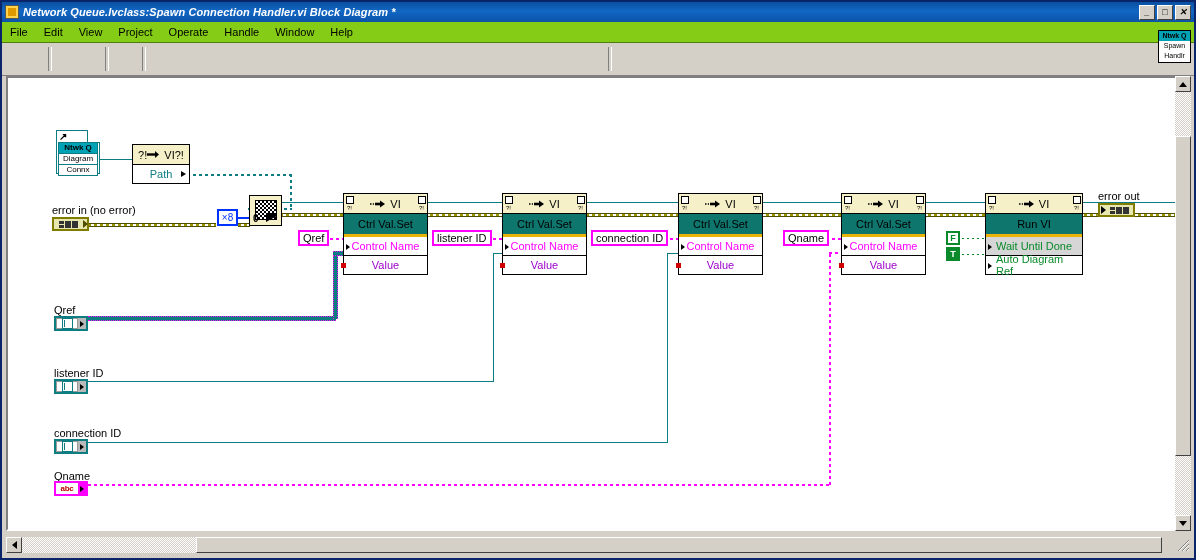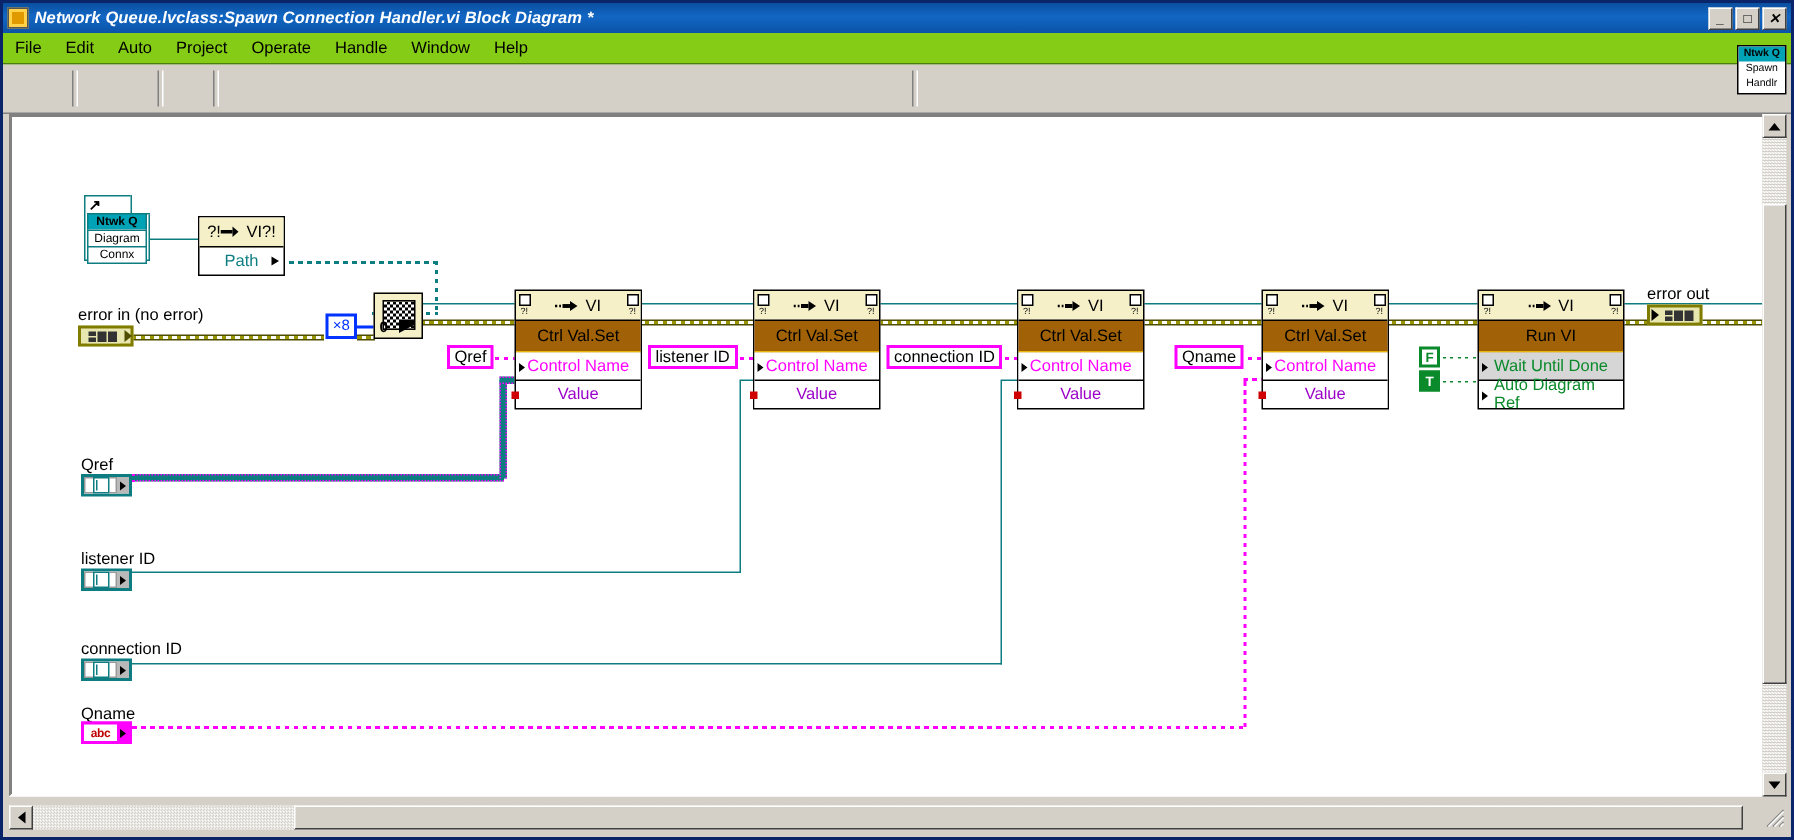--- a/index.html
+++ b/index.html
@@ -97,22 +97,22 @@
      border-left:1px solid #0d7d82;}
 
   
   .invoke{position:absolute;background:#fff;border:1px solid #000;box-sizing:border-box;
      font-size:11px;color:#000;}
   .invoke .hdr{height:19px;background:#f5f0c8;border-bottom:1px solid #000;
      display:flex;align-items:center;justify-content:center;position:relative;font-size:11px;}
   .invoke .hdr .side{position:absolute;top:2px;width:9px;height:14px;font-size:6px;
      line-height:6px;color:#000;text-align:center;}
   .invoke .hdr .side .sq{display:block;width:6px;height:6px;border:1px solid #000;margin:0 auto 1px;background:#fff;}
-  .invoke .mth{height:20px;border-bottom:1px solid #eab308;display:flex;align-items:center;
-     justify-content:center;background:#a16207;}
+  .invoke .mth{height:20px;border-bottom:3px solid #eab308;display:flex;align-items:center;
+     justify-content:center;background:#0f766e;}
   .invoke .row{height:18px;display:flex;align-items:center;justify-content:center;
      color:#ff00ff;position:relative;background:#fff;border-bottom:1px solid #000;}
   .invoke .row:last-child{border-bottom:none;}
   .invoke .row.val{color:#9b00c8;}
   .invoke .row.green{color:#0a8a2a;justify-content:flex-start;padding-left:10px;}
   .invoke .row.grey{background:#d6d6d6;}
   .invoke .row .tdot{position:absolute;left:2px;top:50%;margin-top:-2px;width:0;height:0;
      border-top:3px solid transparent;border-bottom:3px solid transparent;border-left:4px solid #000;}
   .invoke .row .rdot{position:absolute;left:-3px;top:50%;margin-top:-2px;width:5px;height:5px;background:#d00000;}
 
@@ -192,21 +192,21 @@
     <div class="winbtns">
       <div class="winbtn">_</div>
       <div class="winbtn">□</div>
       <div class="winbtn">✕</div>
     </div>
   </div>
 
   <div class="menubar">
     <div class="mi">File</div>
     <div class="mi">Edit</div>
-    <div class="mi">Auto</div>
+    <div class="mi">View</div>
     <div class="mi">Project</div>
     <div class="mi">Operate</div>
     <div class="mi">Handle</div>
     <div class="mi">Window</div>
     <div class="mi">Help</div>
   </div>
 
   <div class="toolbar">
     <div class="tsep" style="left:46px"></div>
 

